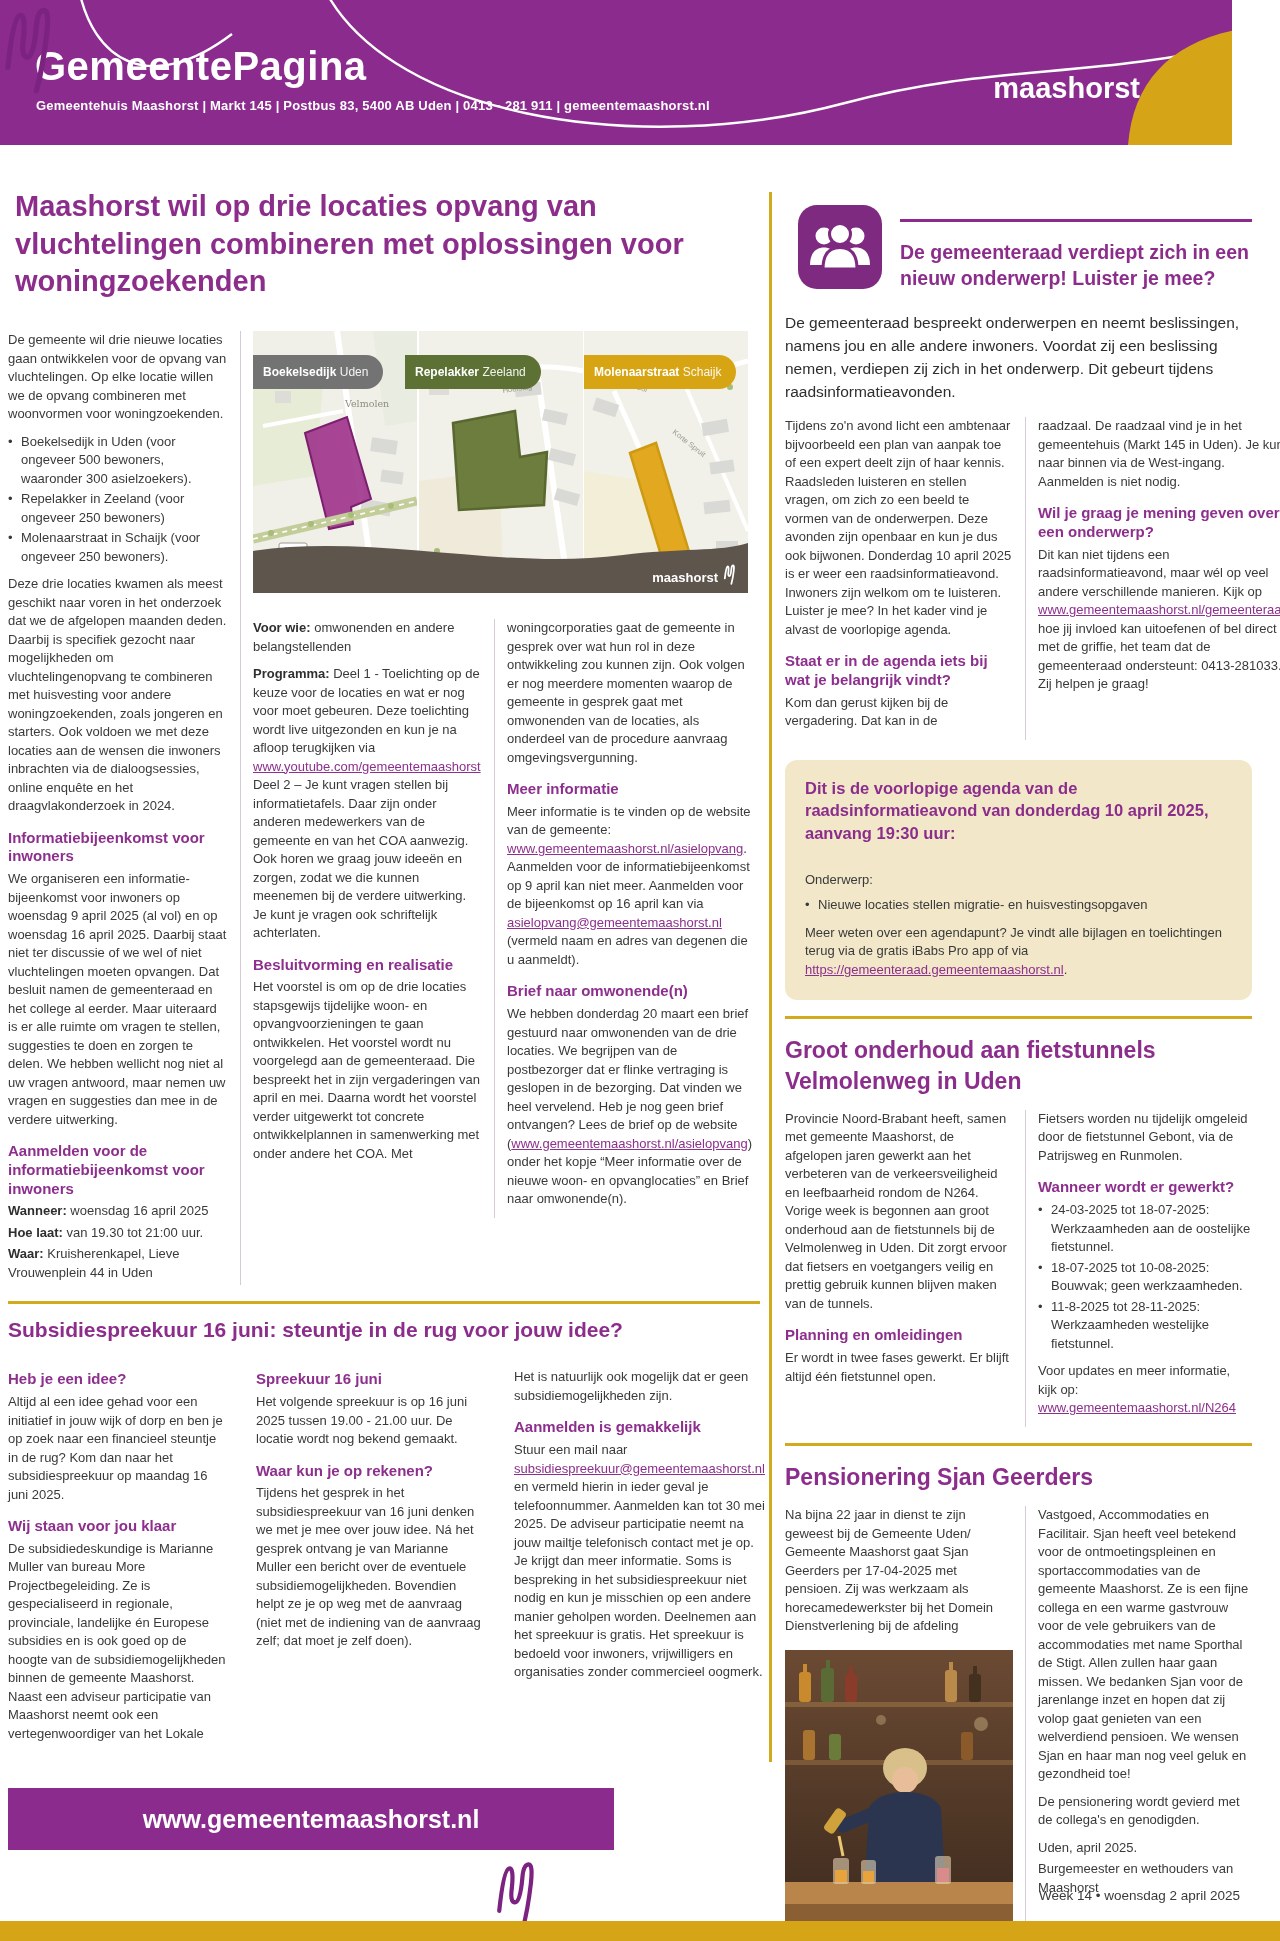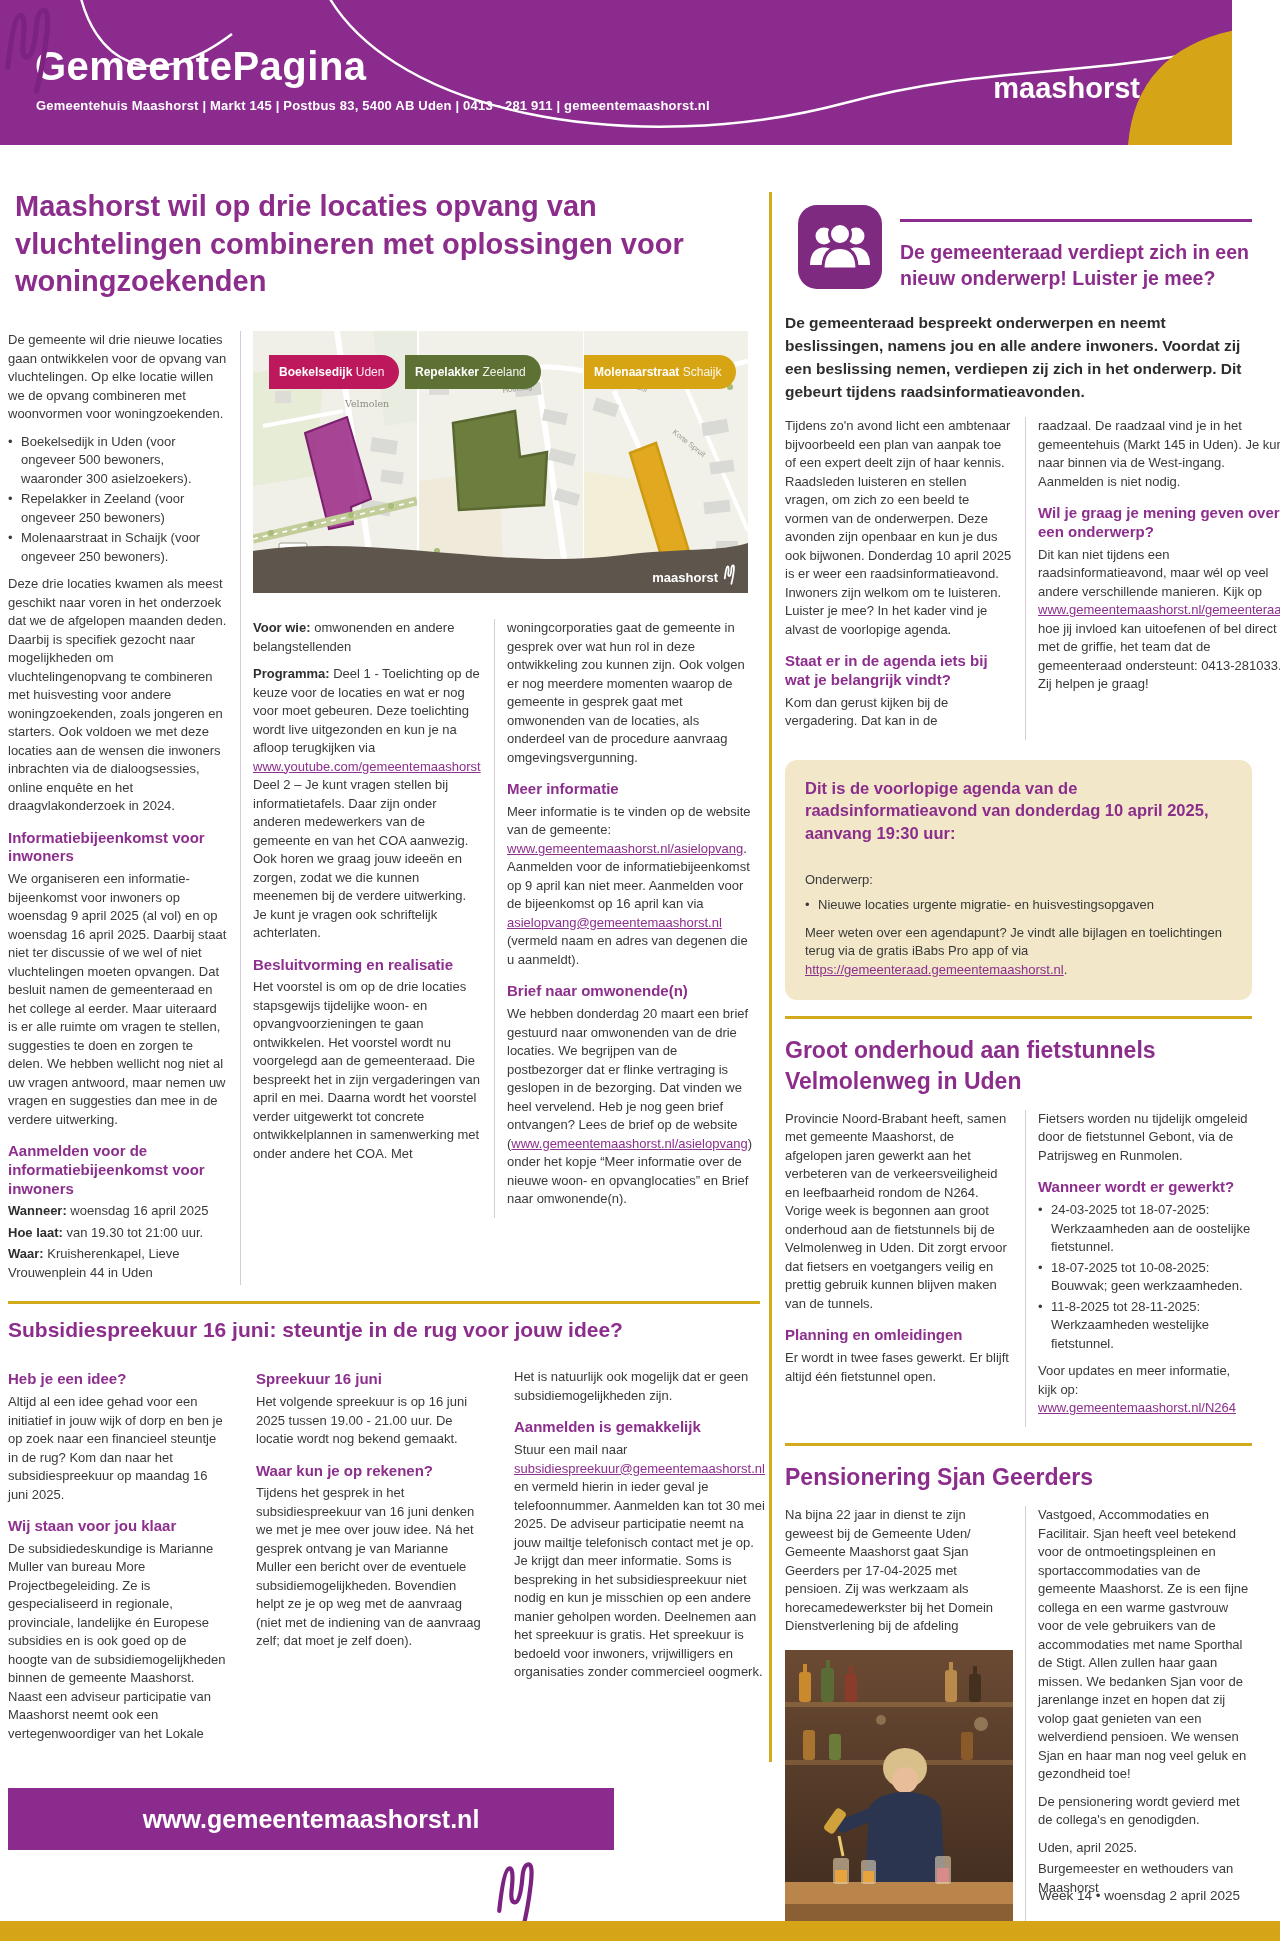--- a/index.html
+++ b/index.html
@@ -51,21 +51,21 @@
               display:flex;align-items:flex-end;gap:4px;}
   
   .sub-row{display:flex;margin-top:26px;}
   .sub-col{flex:0 0 220px;}
   .sub-col+.sub-col{margin-left:28px;flex:0 0 230px;}
   
   .raad-head{display:flex;margin-left:13px;}
   .raad-icon{flex:0 0 84px;height:84px;}
   .raad-titlebox{flex:1;margin-left:18px;margin-top:14px;border-top:3px solid #8a2b8d;padding-top:18px;
                  font-size:19.5px;line-height:1.32;font-weight:bold;color:#8c2d8c;}
-  .raad-intro{margin-top:20px;font-size:15.5px;line-height:23px;font-weight:bold;color:#2e2e2e;}
+  .raad-intro{margin-top:20px;font-size:15.5px;line-height:23px;font-weight:normal;color:#2e2e2e;}
   .r-cols{display:flex;align-items:stretch;margin-top:14px;}
   .r-colA{flex:0 0 228px;}
   .r-colB{flex:1;}
   .agenda{margin-top:20px;background:#f2e8c9;border-radius:12px;padding:17px 20px 14px 20px;}
   .agenda-title{font-size:16.5px;line-height:1.35;font-weight:bold;color:#8c2d8c;margin-bottom:27px;}
   .agenda .body-col p{margin-bottom:7px;}
   .photo{margin-top:14px;width:228px;height:300px;display:block;}
   
   .site-banner{position:absolute;left:8px;top:1788px;width:606px;height:62px;background:#8a2b8d;
                color:#fff;font-size:25px;font-weight:bold;text-align:center;line-height:62px;}
@@ -174,21 +174,21 @@
             <polygon points="46,122 72,112 106,224 80,234" fill="#e2a81f" stroke="#cd9a12" stroke-width="2.5"></polygon>
             <circle cx="146" cy="56" r="3" fill="#a8bb79"></circle>
               <circle cx="108" cy="246" r="3" fill="#a8bb79"></circle>
             <text x="88" y="102" font-size="7.5" fill="#9a9a8e" font-family="Liberation Sans, sans-serif" transform="rotate(38 88 102)">Korte Spruit</text>
             <text x="52" y="58" font-size="7.5" fill="#9a9a8e" font-family="Liberation Sans, sans-serif" transform="rotate(18 52 58)">Sol</text>
           </svg>
 
           <svg class="map-band" width="495" height="262">
             <path d="M0,220 C120,202 250,240 370,224 C425,217 468,221 495,212 L495,262 L0,262 Z" fill="#5e564d"></path>
           </svg>
-          <div class="map-pill" style="left: 16px; background: #be185d;"><b>Boekelsedijk</b>&nbsp;<span class="pl">Uden</span></div>
+          <div class="map-pill" style="left: 0px; background: #737373;"><b>Boekelsedijk</b>&nbsp;<span class="pl">Uden</span></div>
           <div class="map-pill" style="left: 152px; background: rgb(93, 113, 52);"><b>Repelakker</b>&nbsp;<span class="pl">Zeeland</span></div>
           <div class="map-pill" style="left: 331px; background: rgb(215, 165, 19);"><b>Molenaarstraat</b>&nbsp;<span class="pl">Schaijk</span></div>
           <div class="map-credit">
             <span>maashorst</span>
             <svg width="14" height="22" viewBox="0 0 40 74">
               <path d="M6,52 Q10,14 15,12 Q20,10 18,30 Q16,44 21,44 Q26,44 28,20 Q29,8 34,8 Q38,8 36,26 Q33,52 28,70" fill="none" stroke="#ffffff" stroke-width="6" stroke-linecap="round"></path>
             </svg>
           </div>
         </div>
 
@@ -268,21 +268,21 @@
         </div>
     </div>
 
     <div class="agenda">
       <div class="agenda-title">Dit is de voorlopige agenda van de raadsinformatieavond van donderdag 10 april 2025, aanvang 19:30 uur:</div>
       <div class="body-col">
           <p>Onderwerp:</p>
           <div class="bl">
             <div class="bi">
               <span class="dot">•</span>
-              <span>Nieuwe locaties urgente migratie- en huisvestingsopgaven</span>
+              <span>Nieuwe locaties stellen migratie- en huisvestingsopgaven</span>
             </div>
           </div>
           <p>Meer weten over een agendapunt? Je vindt alle bijlagen en toelichtingen terug via de gratis iBabs Pro app of via <span class="lnk">https://gemeenteraad.gemeentemaashorst.nl</span>.</p>
         </div>
     </div>
 
     <hr class="gold-hr">
 
     <div class="h2">Groot onderhoud aan fietstunnels Velmolenweg in Uden</div>
     <div class="r-cols">

